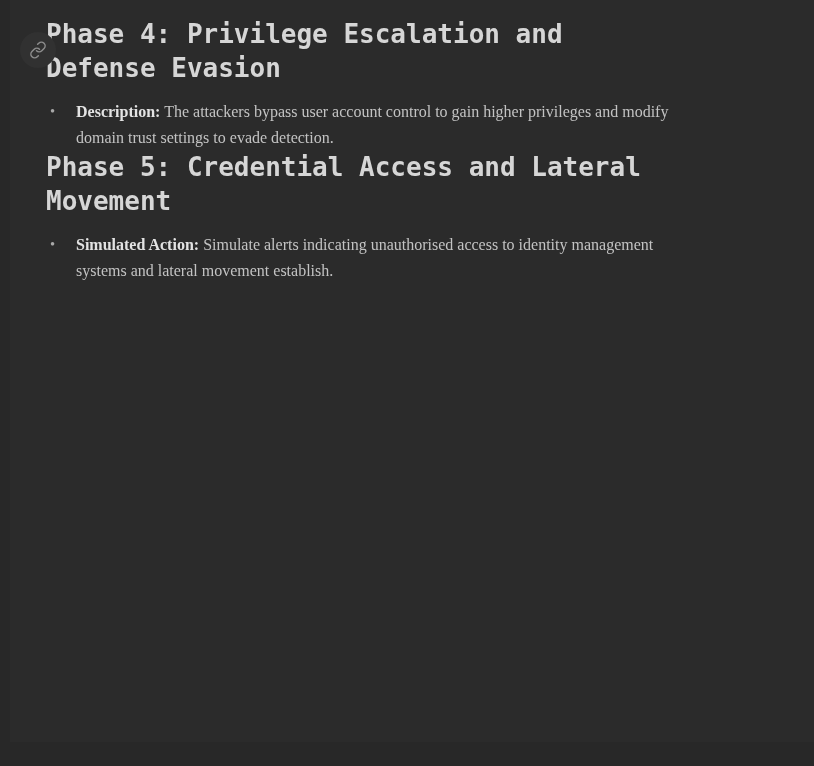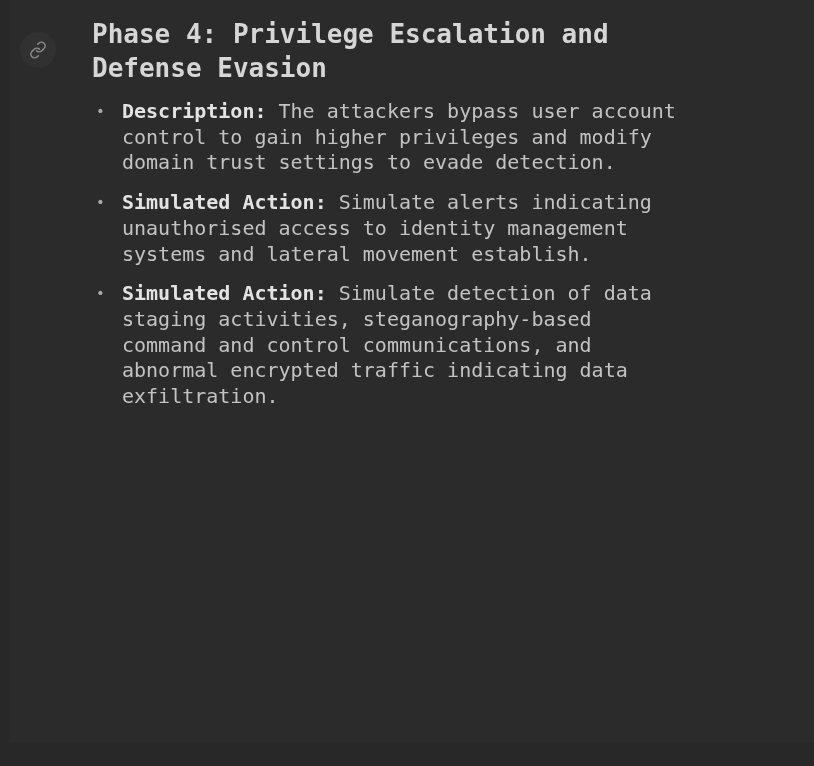--- a/index.html
+++ b/index.html
@@ -35,21 +35,21 @@
     position: absolute;
     left: 0;
     bottom: 0;
     width: 814px;
     height: 24px;
     background: #282828;
   }
 
   .content {
     position: relative;
-    padding: 8px 56px 0 92px;
+    padding: 8px 56px 0 46px;
     box-sizing: border-box;
     width: 738px;
   }
 
   
   .anchor-btn {
     position: absolute;
     left: 20px;
     top: 32px;
     width: 36px;
@@ -84,24 +84,25 @@
 
   ul.bullets {
     list-style: none;
     margin: 14px 0 0 0;
     padding: 0;
   }
   ul.bullets li {
     position: relative;
     padding-left: 30px;
     margin: 0 0 0 0;
-    font-size: 20px;
+    font-size: 16px;
     line-height: 25.7px;
     color: #c8c8c8;
     white-space: normal;
+    font-family: Liberation Serif, serif;
   }
   ul.bullets li + li { margin-top: 0px; }
 
   ul.bullets li::before {
     content: "\2022";
     position: absolute;
     left: 4px;
     top: 0;
     color: #a8a8a8;
     font-size: 14.5px;
@@ -133,27 +134,27 @@
   <div class="content">
 
     <section class="section sec-1">
       <h2 class="phase-heading">Phase 4: Privilege Escalation and Defense Evasion</h2>
       <ul class="bullets">
         <li><span class="lbl">Description:</span><span class="body-txt"> The attackers bypass user account control to gain higher privileges and modify domain trust settings to evade detection.</span></li>
       </ul>
     </section>
 
     <section class="section sec-2">
+      <h2 class="phase-heading">Phase 5: Credential Access and Lateral Movement</h2>
       <ul class="bullets">
         <li><span class="lbl">Simulated Action:</span><span class="body-txt"> Simulate alerts indicating unauthorised access to identity management systems and lateral movement establish.</span></li>
       </ul>
     </section>
 
     <section class="section sec-3">
       <ul class="bullets">
-        <li><span class="lbl">Simulated Action:</span><span class="body-txt"> Simulate detection of data staging activities, steganography-based command and control communications, and abnormal encrypted traffic indicating data exfiltration.</span></li>
       </ul>
     </section>
 
   </div>
 
   <div class="bottom-band"></div>
 </div>
 
 </body></html>

